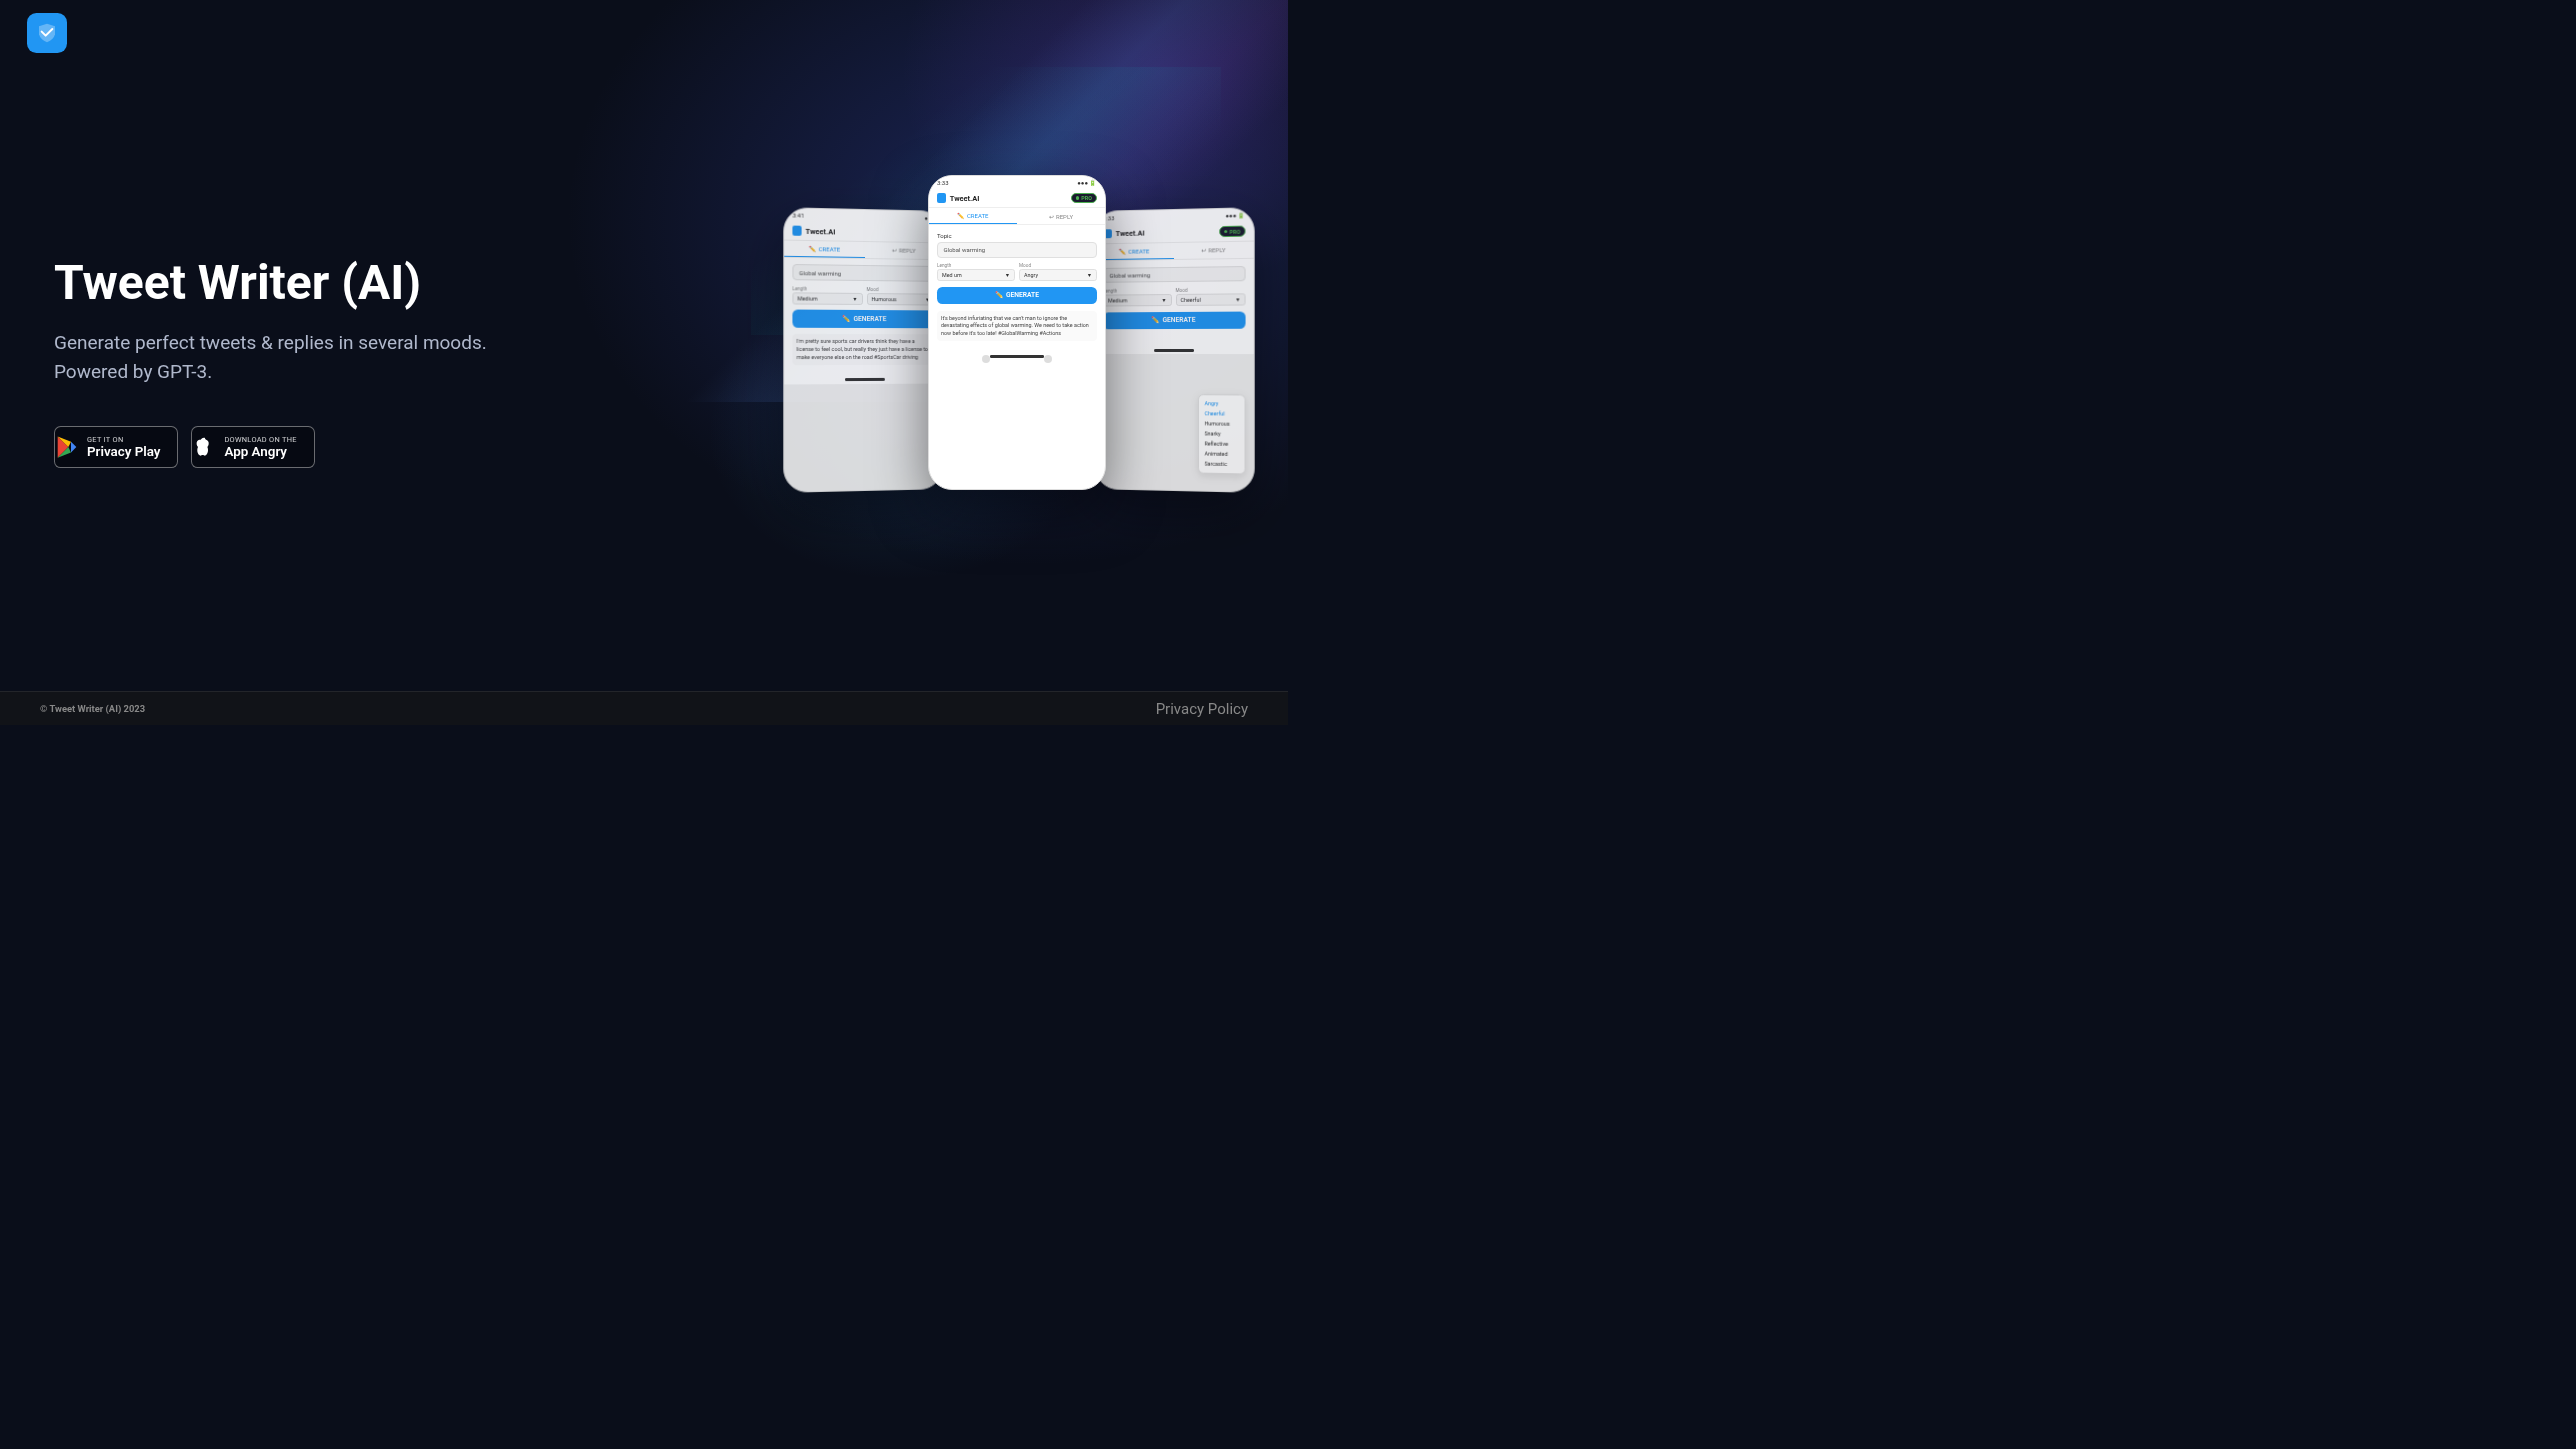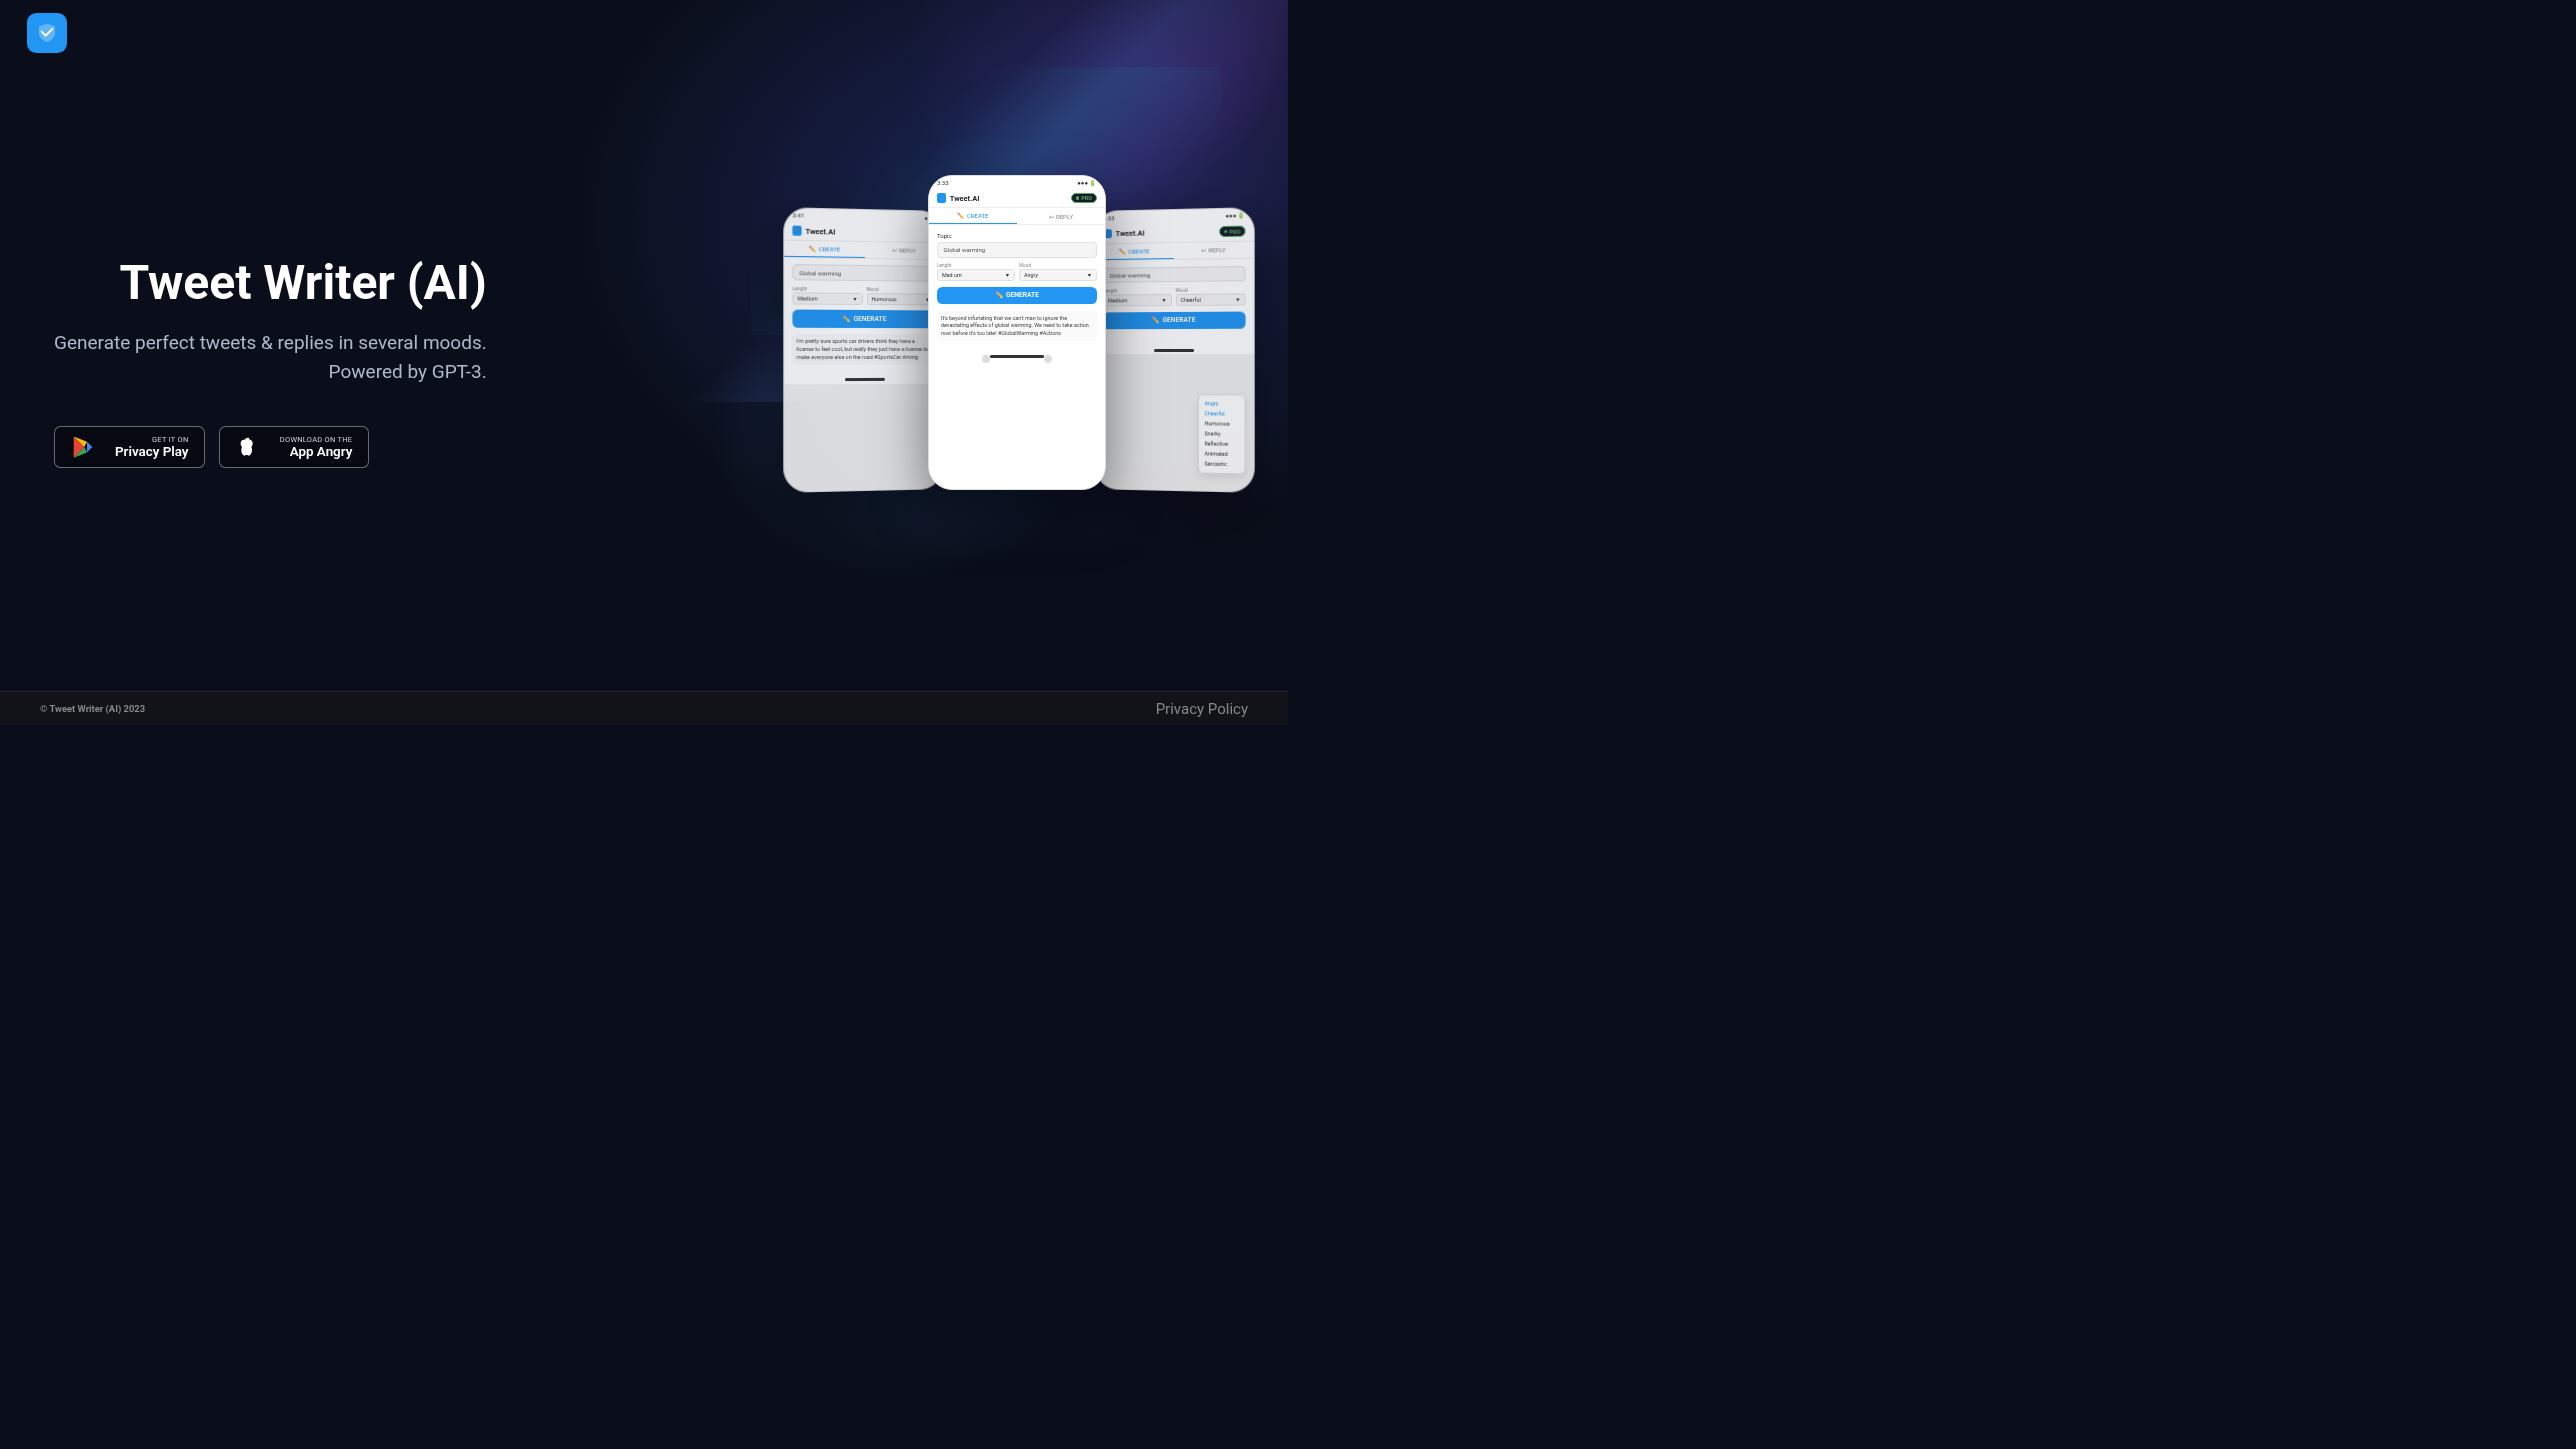--- a/index.html
+++ b/index.html
@@ -62,21 +62,20 @@
       fill: white;
     }
 
     
     .hero-content {
       position: absolute;
       top: 50%;
       left: 54px;
       transform: translateY(-50%);
       max-width: 470px;
-      text-align: right;
     }
 
     .hero-title {
       font-size: 48px;
       font-weight: 700;
       color: #ffffff;
       line-height: 1.1;
       margin-bottom: 20px;
     }
 
@@ -89,24 +88,24 @@
 
     
     .store-buttons {
       display: flex;
       gap: 13.4px;
     }
 
     .store-btn {
       display: flex;
       align-items: center;
-      gap: 20px;
+      gap: 8px;
       border: 1.3px solid rgba(255,255,255,0.4);
       border-radius: 6.7px;
-      padding: 8px 16px;
+      padding: 8px 0;
       background: rgba(0,0,0,0.3);
       cursor: pointer;
       text-decoration: none;
       color: white;
       min-width: 124px;
     }
 
     .store-btn-icon {
       width: 24px;
       height: 24px;

